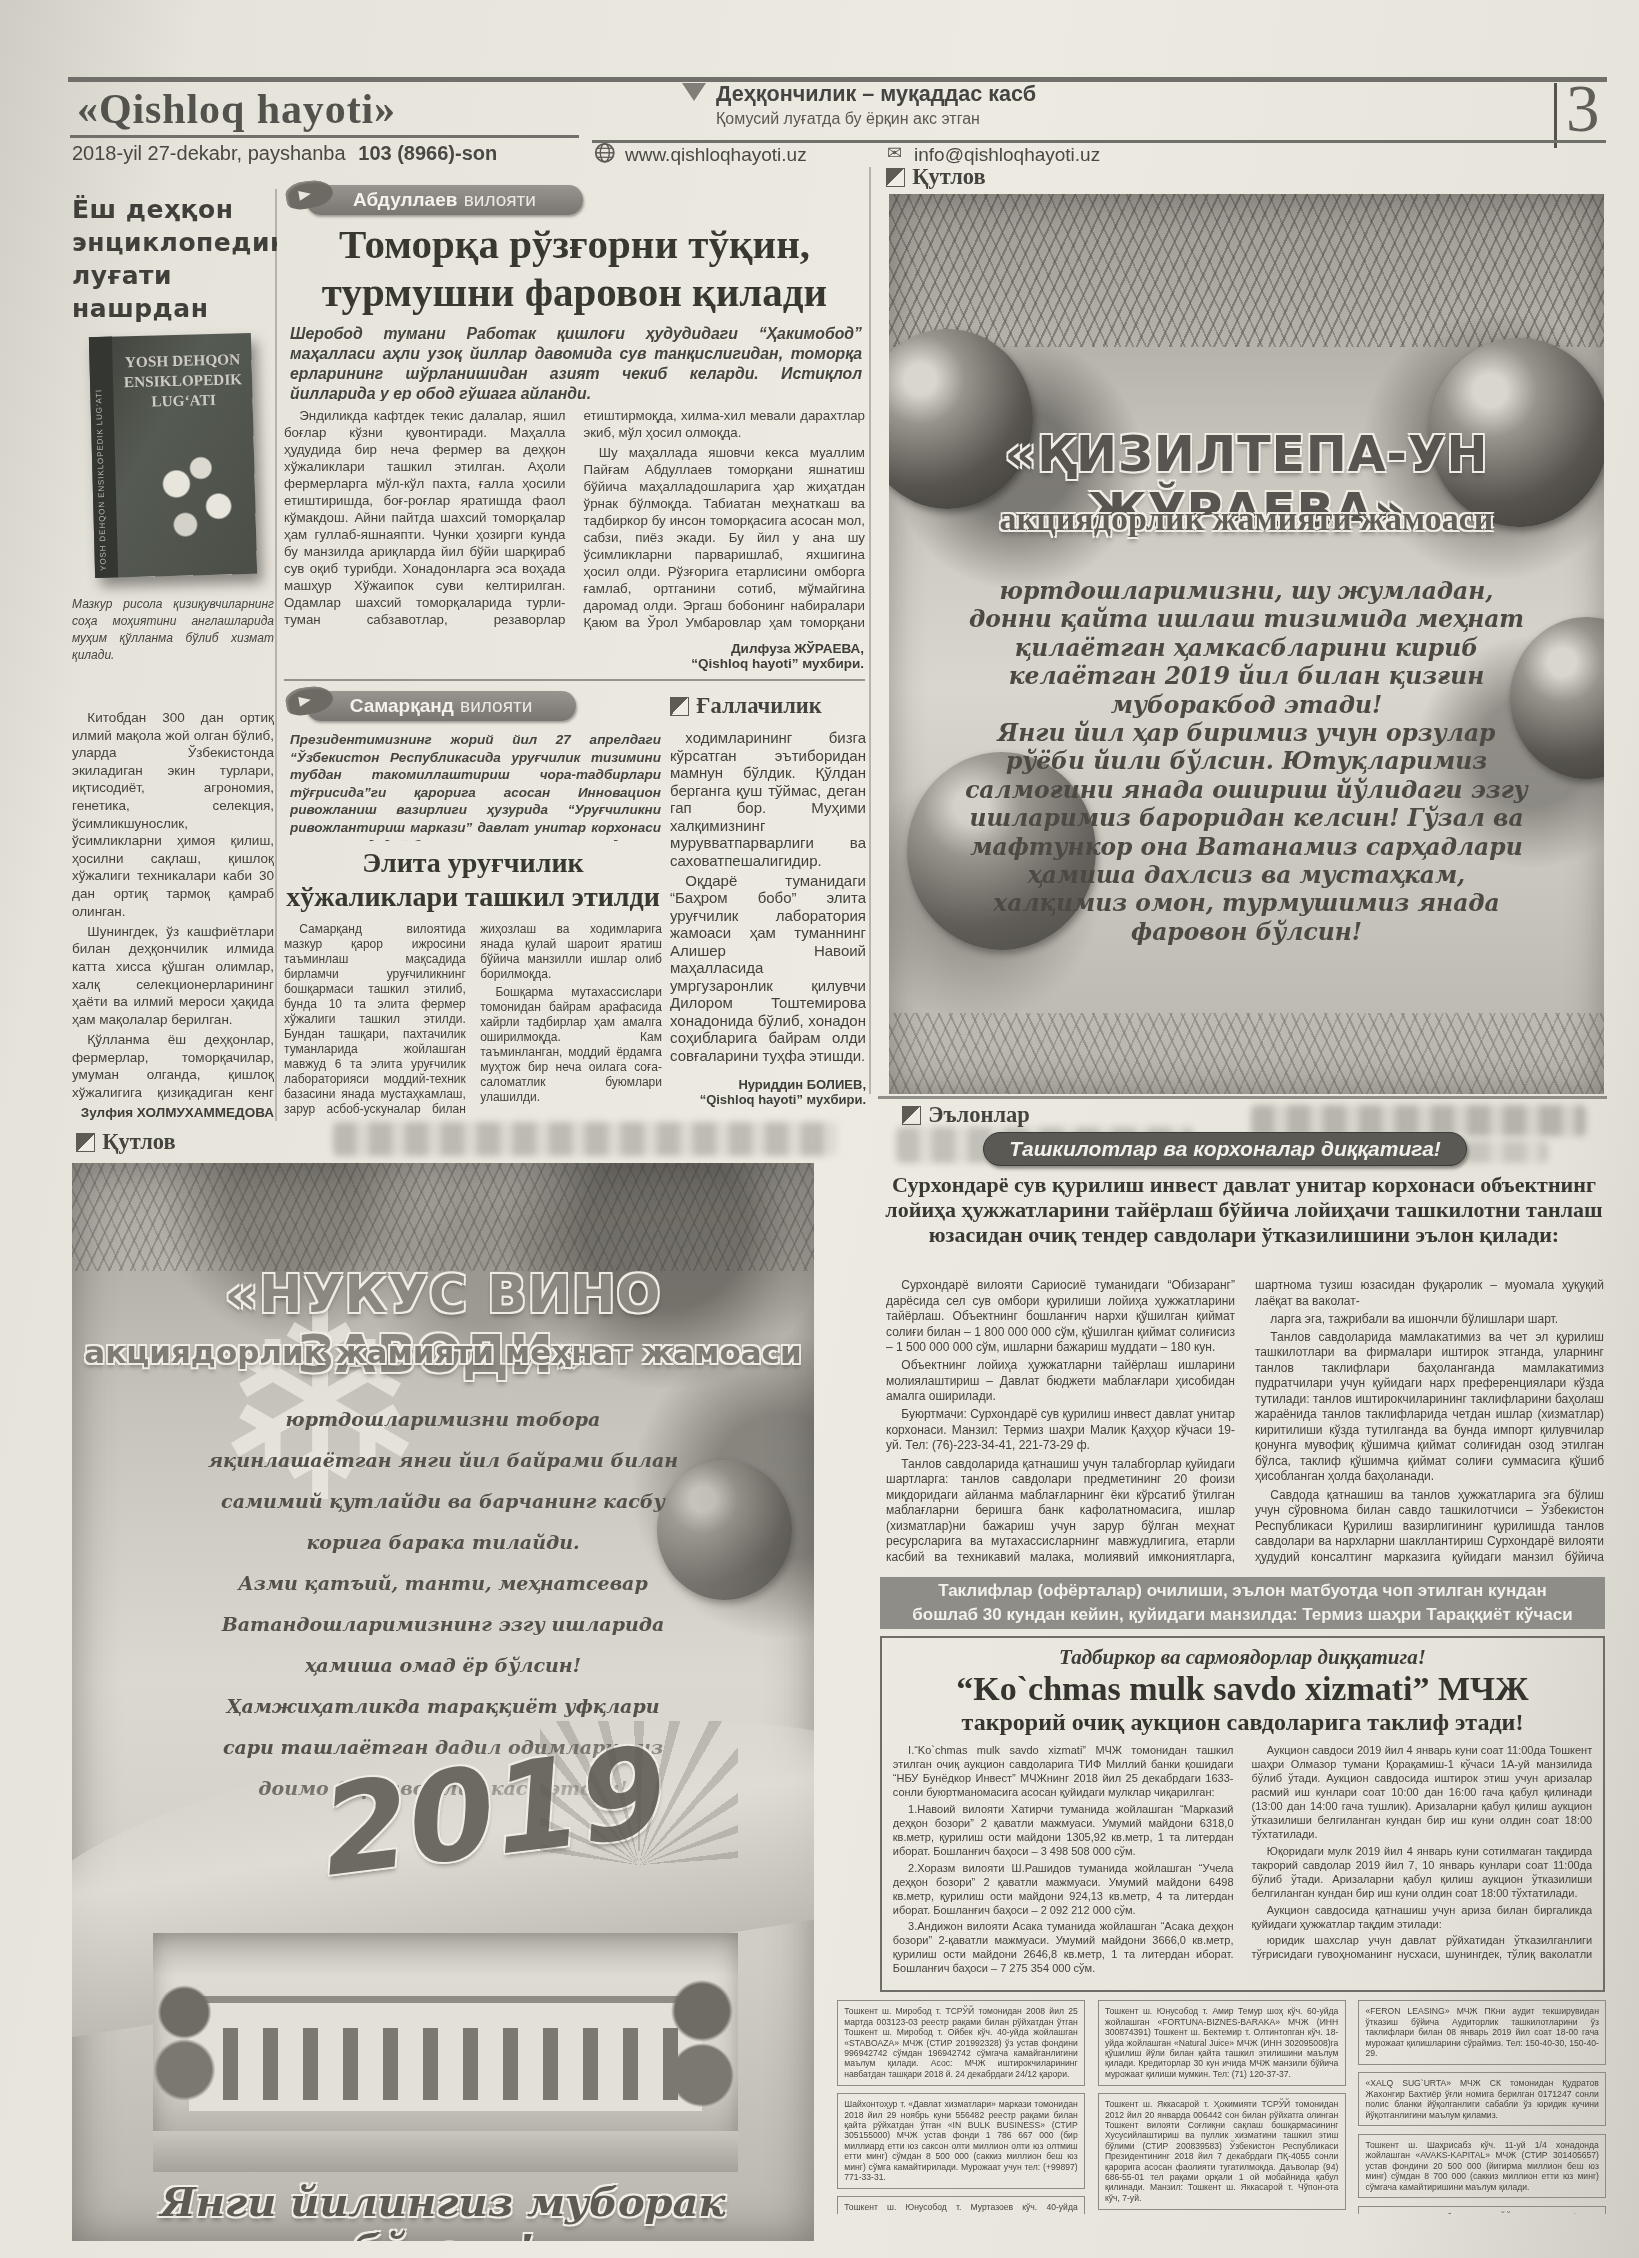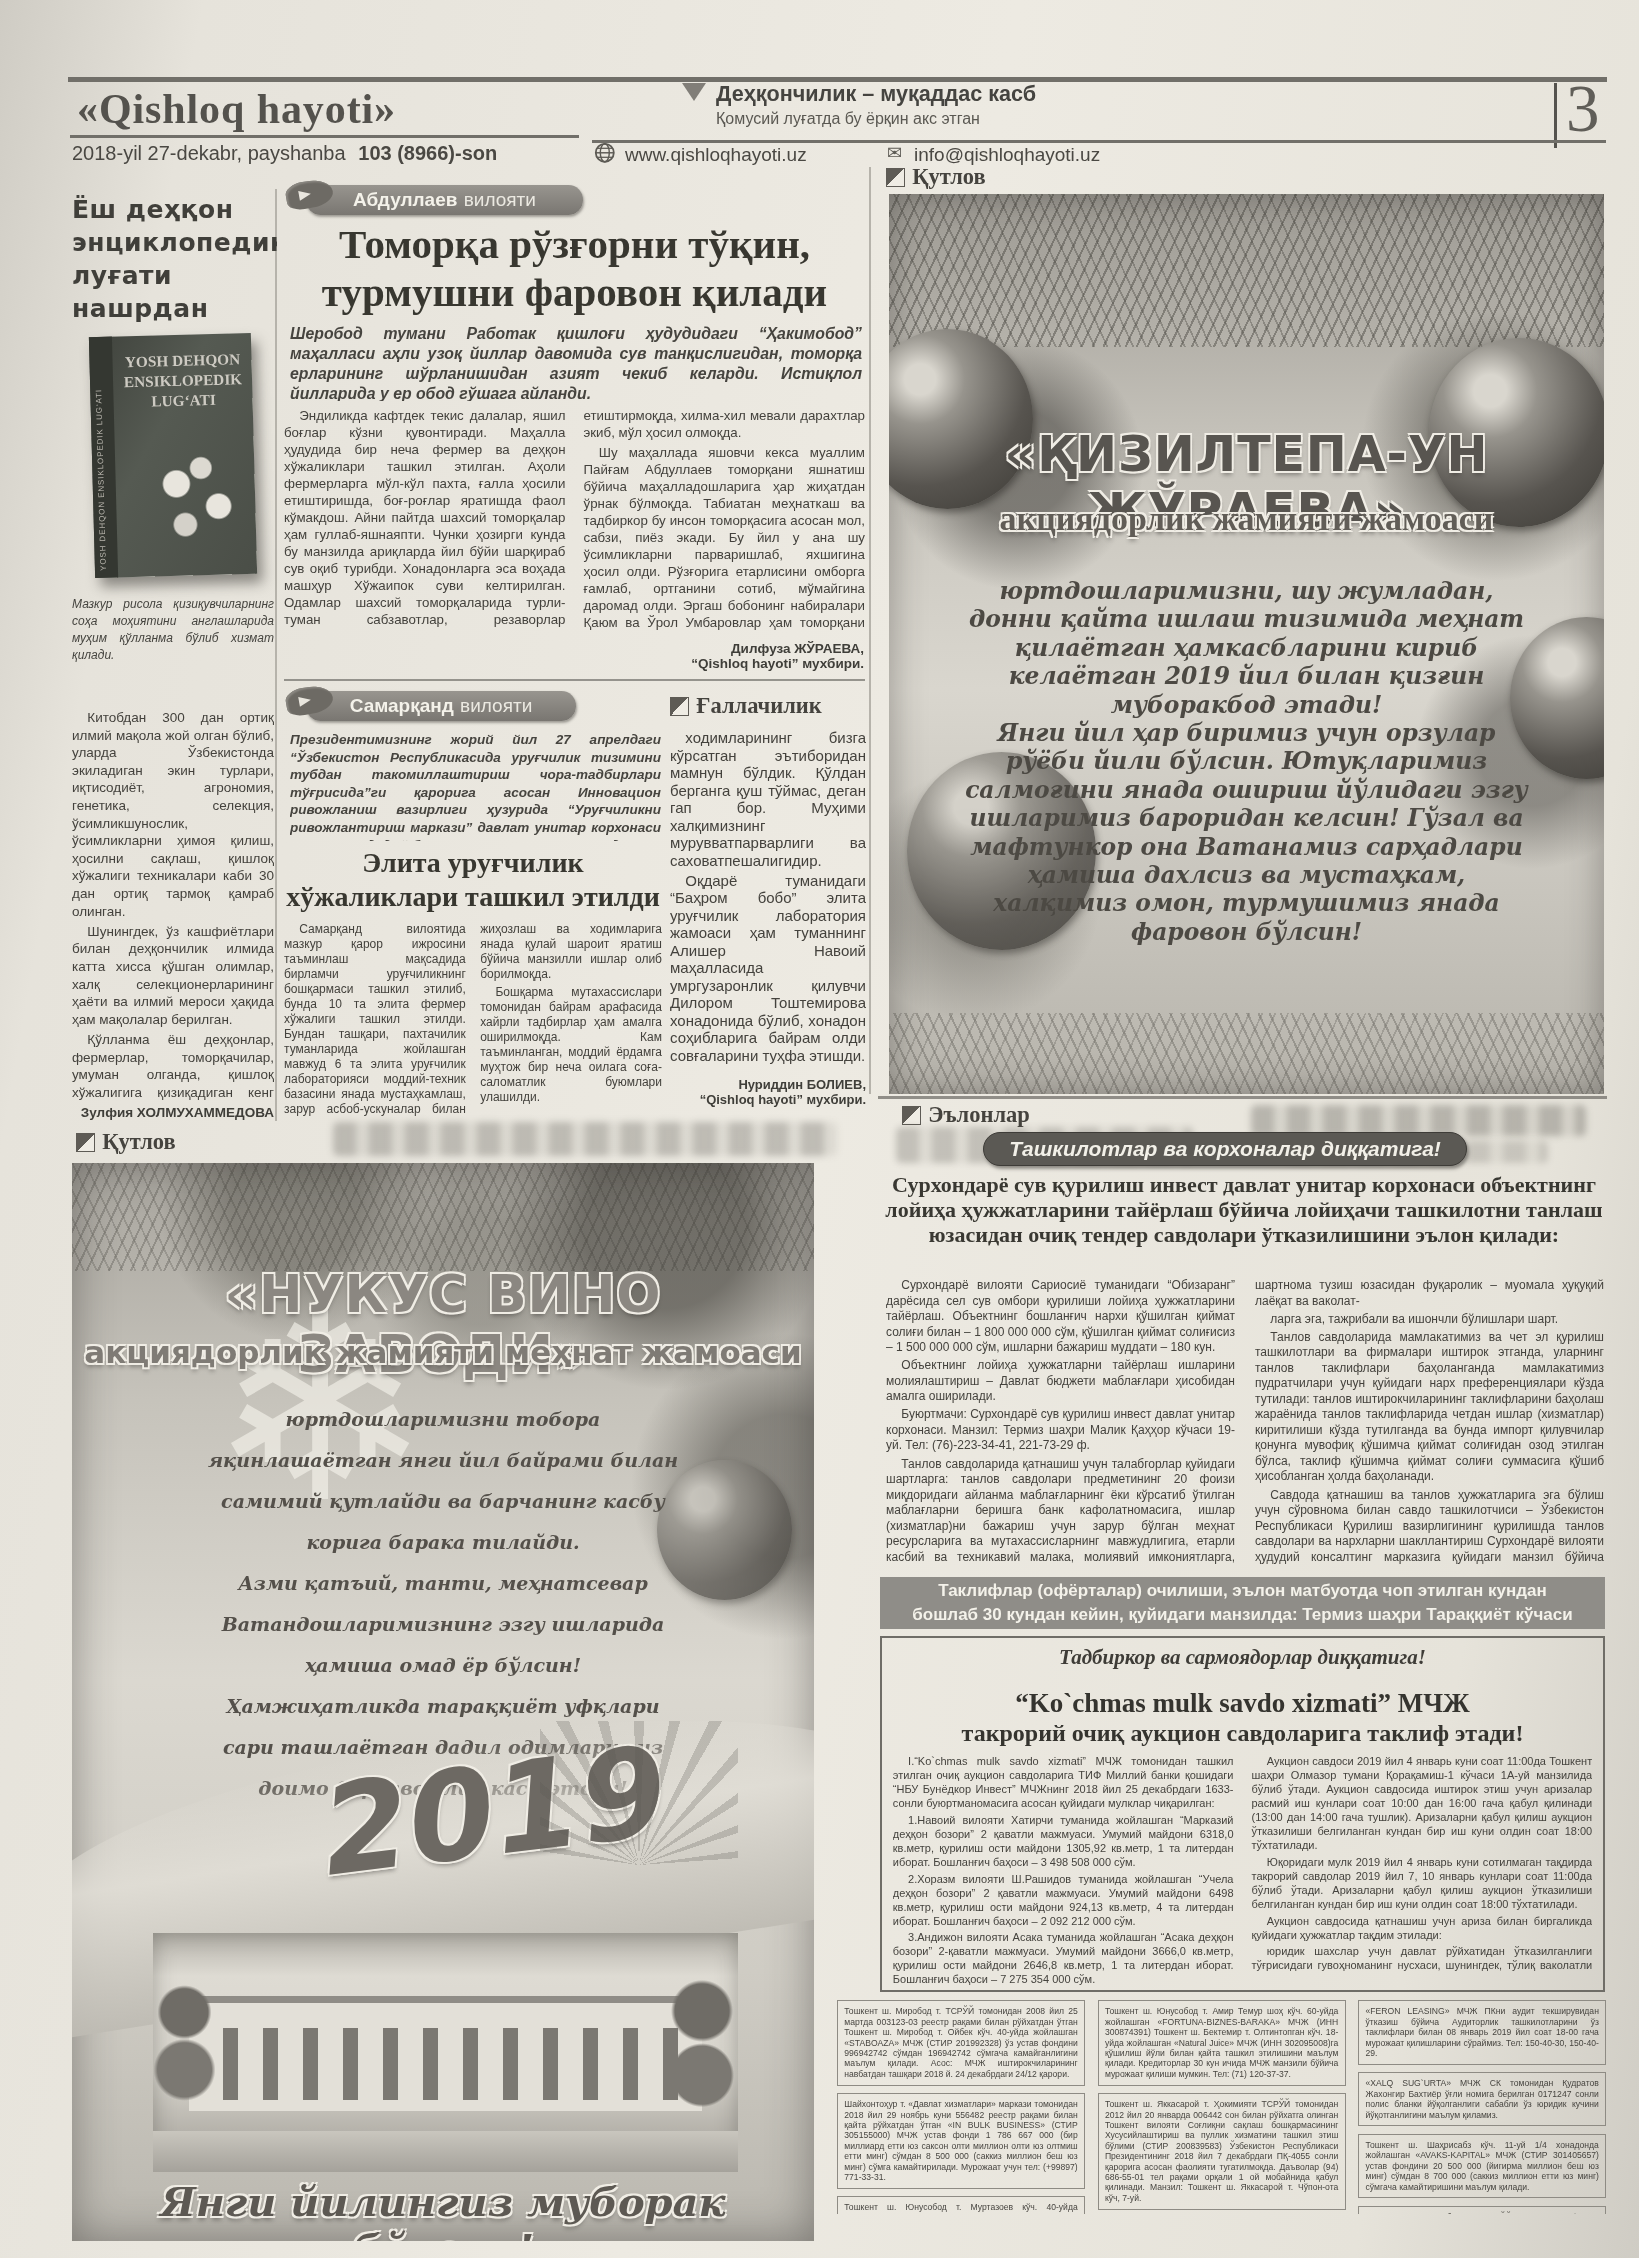--- a/index.html
+++ b/index.html
@@ -226,21 +226,21 @@
       <p>Танлов савдоларида мамлакатимиз ва чет эл қурилиш ташкилотлари ва фирмалари иштирок этганда, уларнинг танлов таклифлари баҳоланганда мамлакатимиз пудратчилари учун қуйидаги нарх преференциялари кўзда тутилади: танлов иштирокчиларининг таклифларини баҳолаш жараёнида танлов таклифларида четдан ишлар (хизматлар) киритилиши кўзда тутилганда ва бунда импорт қилувчилар қонунга мувофиқ қўшимча қиймат солиғидан озод этилган бўлса, таклиф қўшимча қиймат солиғи суммасига қўшиб ҳисобланган ҳолда баҳоланади.</p>
       <p>Савдода қатнашиш ва танлов ҳужжатларига эга бўлиш учун сўровнома билан савдо ташкилотчиси – Ўзбекистон Республикаси Қурилиш вазирлигининг қурилишда танлов савдолари ва нархларни шакллантириш Сурхондарё вилояти ҳудудий консалтинг марказига қуйидаги манзил бўйича мурожаат этиш мумкин: Термиз шаҳри Тараққиёт кўчаси 42-уй. Телефон/факс: (76)-223-44-73, 223-44-78 ф.</p>
 
     </div>
   </div>
 
   <div class="abs ctr bold clip" style="left:880px;top:1577px;width:725px;height:52px;background:#8f8d88;color:#f4f2ea;font-size:17px;line-height:24px;padding:1.8px 27px;box-sizing:border-box;">Таклифлар (офёрталар) очилиши, эълон матбуотда чоп этилган кундан бошлаб 30 кундан кейин, қуйидаги манзилда: Термиз шаҳри Тараққиёт кўчаси 42-уйда ўтказилади.</div>
 
   <div class="abs" style="left:880px;top:1636px;width:725px;height:356px;border:2.7px solid #6f6d67;box-sizing:border-box;padding:7.2px 10.8px;overflow:hidden;">
     <div class="ctr serif ital bold" style="font-size:21px;color:#3e3c37;">Тадбиркор ва сармоядорлар диққатига!</div>
-    <div class="ctr serif bold" style="font-size:27px;color:#35342f;margin-top:18px;">“Ko`chmas mulk savdo xizmati” МЧЖ</div>
+    <div class="ctr serif bold" style="font-size:34px;color:#35342f;margin-top:0;">“Ko`chmas mulk savdo xizmati” МЧЖ</div>
     <div class="ctr serif bold" style="font-size:24px;color:#35342f;margin-top:0.9px;">такрорий очиқ аукцион савдоларига таклиф этади!</div>
     <div class="jtext body-col" style="column-count:2;column-gap:18px;font-size:11px;line-height:14px;color:#45433e;margin-top:7.2px;height:243px;overflow:hidden;">
       <p>I.“Ko`chmas mulk savdo xizmati” МЧЖ томонидан ташкил этилган очиқ аукцион савдоларига ТИФ Миллий банки қошидаги “НБУ Бунёдкор Инвест” МЧЖнинг 2018 йил 25 декабрдаги 1633-сонли буюртманомасига асосан қуйидаги мулклар чиқарилган:</p>
       <p>1.Навоий вилояти Хатирчи туманида жойлашган “Марказий деҳқон бозори” 2 қаватли мажмуаси. Умумий майдони 6318,0 кв.метр, қурилиш ости майдони 1305,92 кв.метр, 1 та литердан иборат. Бошланғич баҳоси – 3 498 508 000 сўм.</p>
       <p>2.Хоразм вилояти Ш.Рашидов туманида жойлашган “Учела деҳқон бозори” 2 қаватли мажмуаси. Умумий майдони 6498 кв.метр, қурилиш ости майдони 924,13 кв.метр, 4 та литердан иборат. Бошланғич баҳоси – 2 092 212 000 сўм.</p>
       <p>3.Андижон вилояти Асака туманида жойлашган “Асака деҳқон бозори” 2-қаватли мажмуаси. Умумий майдони 3666,0 кв.метр, қурилиш ости майдони 2646,8 кв.метр, 1 та литердан иборат. Бошланғич баҳоси – 7 275 354 000 сўм.</p>
       <p>Аукцион савдоси 2019 йил 4 январь куни соат 11:00да Тошкент шаҳри Олмазор тумани Қорақамиш-1 кўчаси 1А-уй манзилида бўлиб ўтади. Аукцион савдосида иштирок этиш учун аризалар расмий иш кунлари соат 10:00 дан 16:00 гача қабул қилинади (13:00 дан 14:00 гача тушлик). Аризаларни қабул қилиш аукцион ўтказилиши белгиланган кундан бир иш куни олдин соат 18:00 тўхтатилади.</p>
       <p>Юқоридаги мулк 2019 йил 4 январь куни сотилмаган тақдирда такрорий савдолар 2019 йил 7, 10 январь кунлари соат 11:00да бўлиб ўтади. Аризаларни қабул қилиш аукцион ўтказилиши белгиланган кундан бир иш куни олдин соат 18:00 тўхтатилади.</p>
       <p>Аукцион савдосида қатнашиш учун ариза билан биргаликда қуйидаги ҳужжатлар тақдим этилади:</p>
       <p>юридик шахслар учун давлат рўйхатидан ўтказилганлиги тўғрисидаги гувоҳноманинг нусхаси, шунингдек, тўлиқ ваколатли вакилнинг аукционда қатнашиши учун расмийлаштирилган ишончнома нусхаси, шахсини тасдиқловчи ҳужжат нусхаси.</p>

